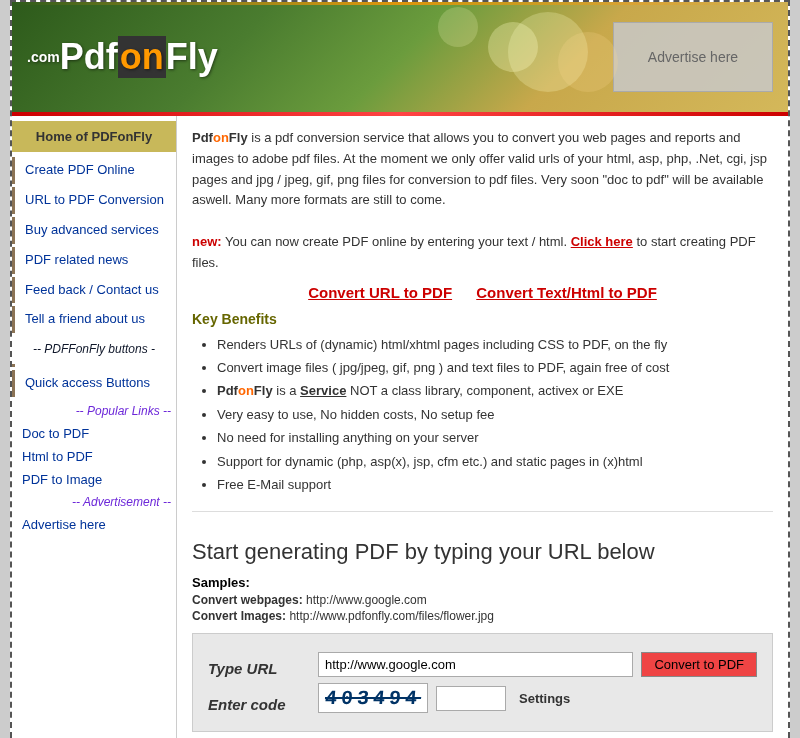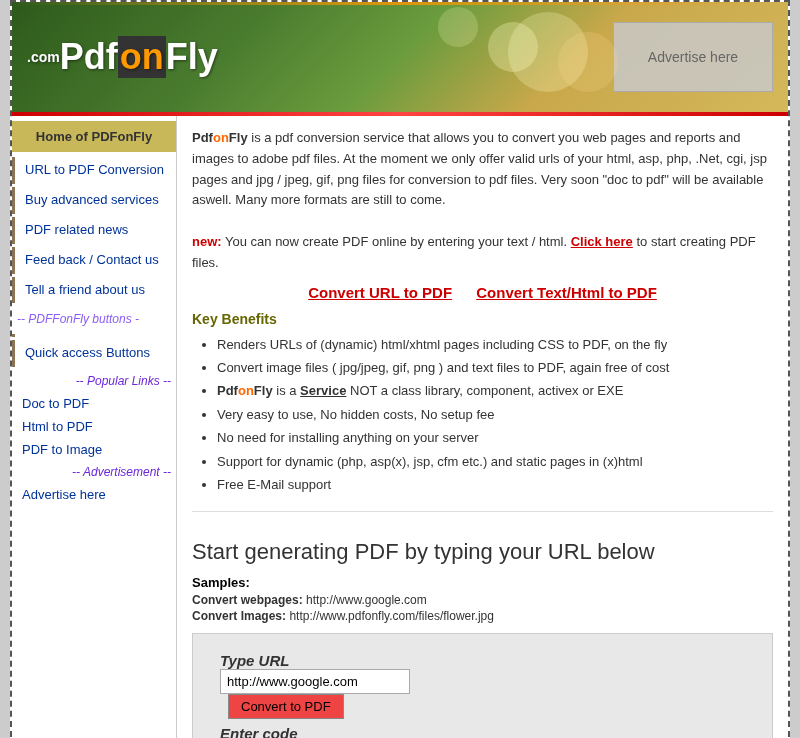--- a/index.html
+++ b/index.html
@@ -88,22 +88,22 @@
       padding: 5px 10px;
       border-left: 3px solid #8b7355;
       margin: 3px 0;
       font-size: 13px;
       color: #003399;
       cursor: pointer;
       line-height: 1.3;
     }
 
     .sidebar-separator {
-      text-align: left;
-      color: #8b5cf6;
+      text-align: center;
+      color: #0f172a;
       font-size: 12px;
       padding: 6px 5px;
       font-style: italic;
     }
 
     .sidebar-section-label {
       text-align: right;
       color: #6d28d9;
       font-size: 12px;
       padding: 4px 5px;
@@ -185,23 +185,22 @@
 
     .form-area {
       background: #e8e8e8;
       padding: 12px 15px;
       margin-top: 10px;
       border: 1px solid #ccc;
     }
 
     .form-row {
       display: flex;
-      align-items: flex-start;
-      margin: 6px 12px;
-      flex-direction: column;
+      align-items: flex-end;
+      margin: 6px 0;
     }
 
     .form-label {
       width: 110px;
       font-style: italic;
       font-size: 15px;
       color: #333;
       font-weight: bold;
     }
 
@@ -309,20 +308,23 @@
     </div>
   </div>
 
   <div id="red-line"></div>
 
   <div id="main">
 
     <div id="sidebar">
       <div class="sidebar-home">Home of PDFonFly</div>
 
+      <div class="sidebar-item">
+        <span>Create PDF Online</span>
+      </div>
       <div class="sidebar-item">
         <span>URL to PDF Conversion</span>
       </div>
       <div class="sidebar-item">
         <span>Buy advanced services</span>
       </div>
       <div class="sidebar-item">
         <span>PDF related news</span>
       </div>
       <div class="sidebar-item">

